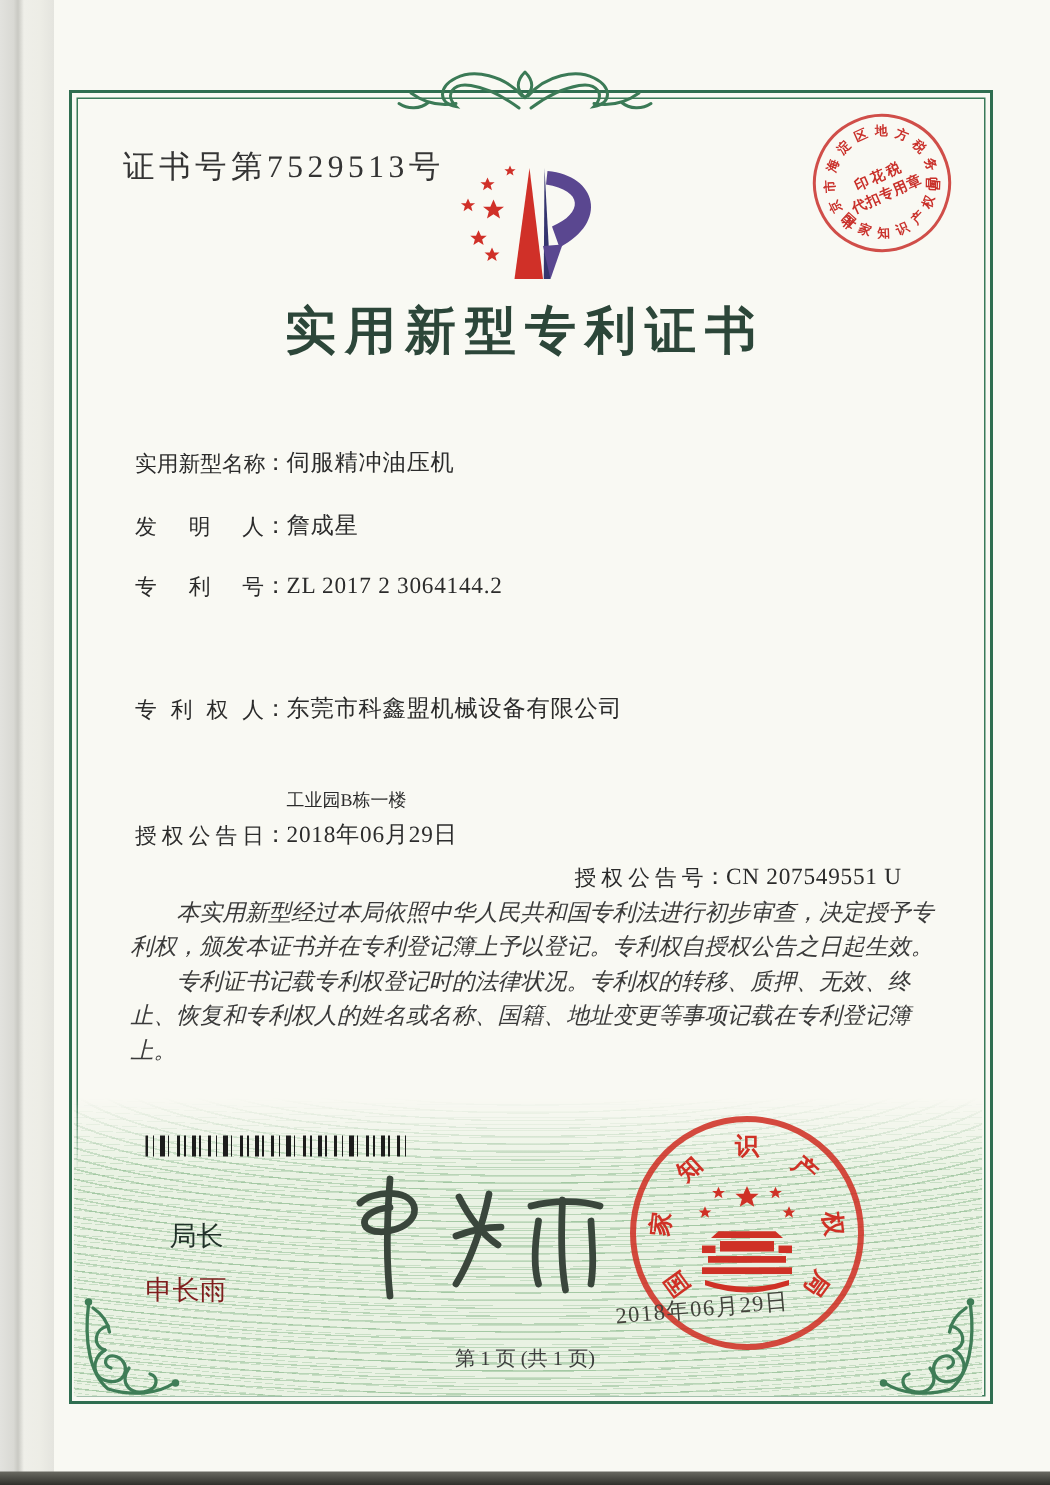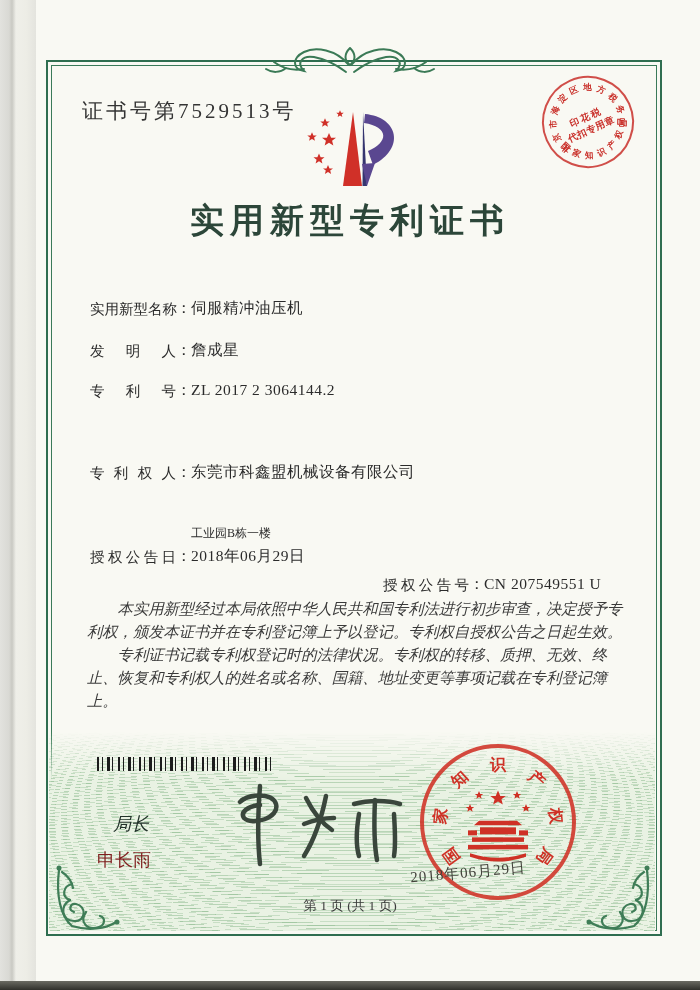--- a/index.html
+++ b/index.html
@@ -27,21 +27,21 @@
   .flabel{display:inline-block;width:86px;font-size:14.5px;text-align:justify;text-align-last:justify;vertical-align:bottom;color:#2b2b2b;}
   .fcolon{display:inline-block;width:15px;}
   .fvalue{letter-spacing:.5px;}
   .addr2{position:absolute;left:191px;top:525px;font-size:12px;color:#2b2b2b;}
   .grant2{position:absolute;left:293px;top:0;white-space:nowrap;margin-top:28px;}
   
   .paras{position:absolute;left:87px;top:577px;width:543px;margin-top:20px;}
   .paras p{margin:0;text-indent:2em;font-size:15.3px;line-height:23px;color:#3a3a3a;font-style:italic;}
   .barcode{position:absolute;left:97px;top:757px;width:176px;height:14px;background-color:#fff0;
     background-image:repeating-linear-gradient(90deg,#1d1d1d 0 2px,rgba(0,0,0,0) 2px 5px,#1d1d1d 5px 6px,rgba(0,0,0,0) 6px 10px,#1d1d1d 10px 13px,rgba(0,0,0,0) 13px 15px,#1d1d1d 15px 16px,rgba(0,0,0,0) 16px 21px);}
-  .signer-title{position:absolute;left:113px;top:812px;font-size:18px;color:#22322a;font-family:"Liberation Sans","DejaVu Sans",sans-serif;font-style:italic;}
+  .signer-title{position:absolute;left:113px;top:812px;font-size:18px;color:#22322a;font-family:"Liberation Sans","DejaVu Sans",sans-serif;}
   .signer-name{position:absolute;left:97px;top:848px;font-size:18px;color:#7f1d1d;font-family:"Liberation Sans","DejaVu Sans",sans-serif;}
   .signature{position:absolute;left:208px;top:772px;}
   
   .seal{position:absolute;border-radius:50%;}
   .stamp-top{left:542px;top:76px;width:88px;height:88px;border:2.5px solid rgba(201,48,42,.85);transform:rotate(-24deg);color:#c9302a;}
   .stamp-top .cline1{position:absolute;left:0;top:33px;width:100%;text-align:center;font-size:9.5px;letter-spacing:2px;font-weight:bold;}
   .stamp-top .cline2{position:absolute;left:0;top:46px;width:100%;text-align:center;font-size:9.5px;letter-spacing:.5px;font-weight:bold;}
   .seal-main{left:420px;top:744px;width:148px;height:148px;border:4px solid rgba(207,49,38,.88);color:#cf3126;}
   .seal-emblem{position:absolute;left:50%;top:50%;transform:translate(-50%,-46%);}
   .seal-date{position:absolute;left:410px;top:860px;width:190px;font-size:15px;letter-spacing:1px;color:#42423b;transform:rotate(-5deg);white-space:nowrap;}

